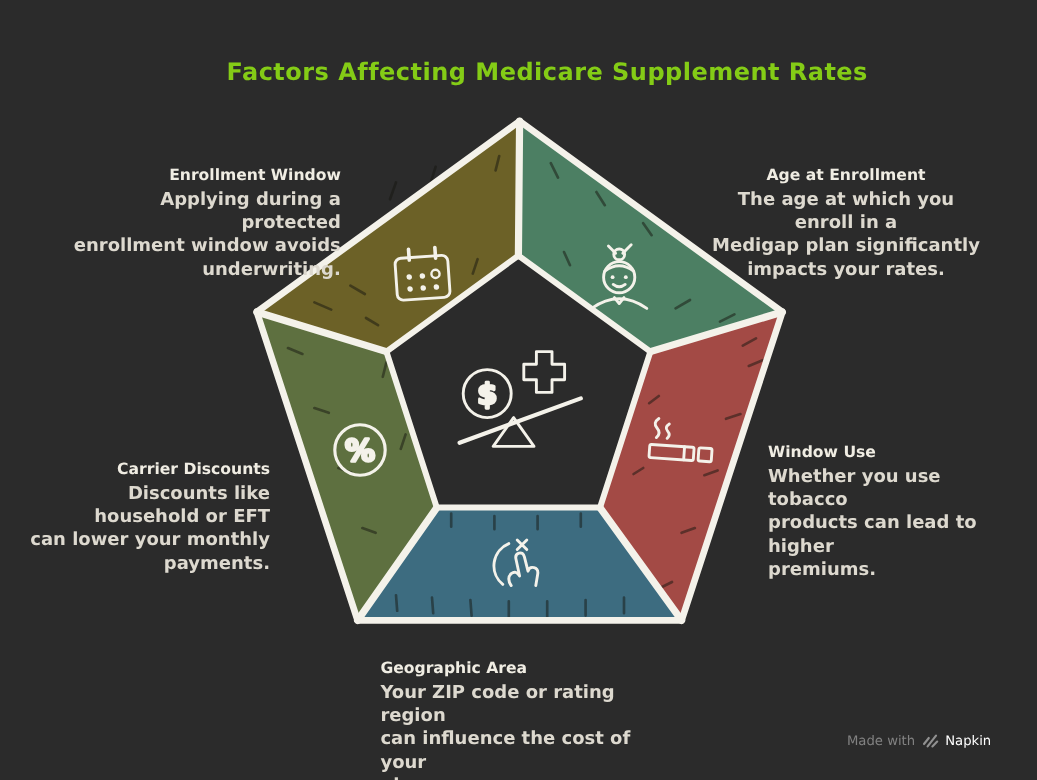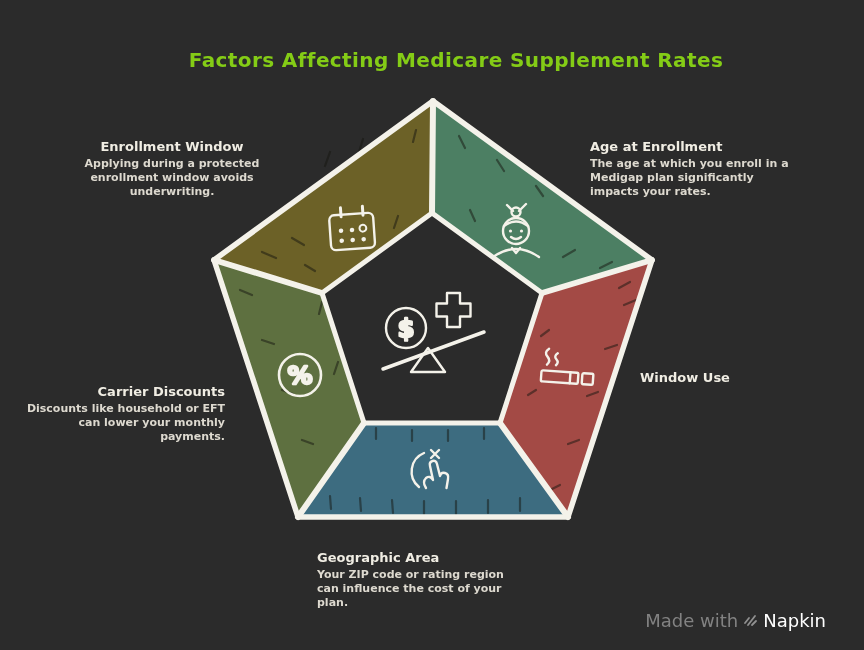--- a/index.html
+++ b/index.html
@@ -7,29 +7,29 @@
     position:relative;width:864px;height:650px;overflow:hidden;
     background:#2b2b2b;font-family:"DejaVu Sans","Liberation Sans",sans-serif;
   }
   .title{
     position:absolute;top:48px;left:0;width:100%;text-align:center;
     color:#84cc16;font-size:20px;font-weight:bold;letter-spacing:.4px;padding-left:24px;
   }
   .diagram-svg{position:absolute;left:0;top:0;}
   .label-block{position:absolute;color:#e9e6dc;}
   .label-heading{font-size:13px;font-weight:bold;color:#f0ede3;margin-bottom:2px;line-height:1.15;}
-  .label-desc{font-size:11px;font-weight:bold;color:#ddd9cf;line-height:1.28;white-space:pre-line;}
-  .pos-tl{left:60px;top:140px;width:224px;text-align:center;}
-  .pos-tr{left:590px;top:140px;width:230px;text-align:left;}
+  .label-desc{font-size:15px;font-weight:bold;color:#ddd9cf;line-height:1.28;white-space:pre-line;}
+  .pos-tl{left:60px;top:140px;width:224px;text-align:right;}
+  .pos-tr{left:590px;top:140px;width:230px;text-align:center;}
   .pos-r{left:640px;top:371px;width:200px;text-align:left;}
   .pos-l{left:15px;top:371px;width:210px;text-align:right;margin-top:14px;}
   .pos-b{left:317px;top:551px;width:240px;text-align:left;}
   .watermark{
     position:absolute;right:38px;top:610px;display:flex;align-items:center;gap:5px;
-    font-size:18px;color:#828282;
+    font-size:11px;color:#828282;
   }
   .watermark .brand{color:#ffffff;}
   .seg-outline{fill:none;stroke:#f4f2ea;stroke-linejoin:round;stroke-linecap:round;}
   .icon{fill:none;stroke:#f4f2ea;stroke-width:2.4;stroke-linecap:round;stroke-linejoin:round;}
   .icon-fill{fill:#f4f2ea;stroke:none;}
   .texture{fill:none;stroke:rgba(22,22,16,.5);stroke-width:2.2;stroke-linecap:round;}
   .glyph{fill:#f4f2ea;font-family:"DejaVu Sans","Liberation Sans",sans-serif;font-weight:bold;}
 </style>
 </head>
 <body>
@@ -116,20 +116,23 @@
 
   <div class="label-block pos-tr">
     <div class="label-heading">Age at Enrollment</div>
     <div class="label-desc">The age at which you enroll in a
 Medigap plan significantly
 impacts your rates.</div>
   </div>
 
   <div class="label-block pos-r">
     <div class="label-heading">Window Use</div>
+    <div class="label-desc">Whether you use tobacco
+products can lead to higher
+premiums.</div>
   </div>
 
   <div class="label-block pos-l">
     <div class="label-heading">Carrier Discounts</div>
     <div class="label-desc">Discounts like household or EFT
 can lower your monthly
 payments.</div>
   </div>
 
   <div class="label-block pos-b">

